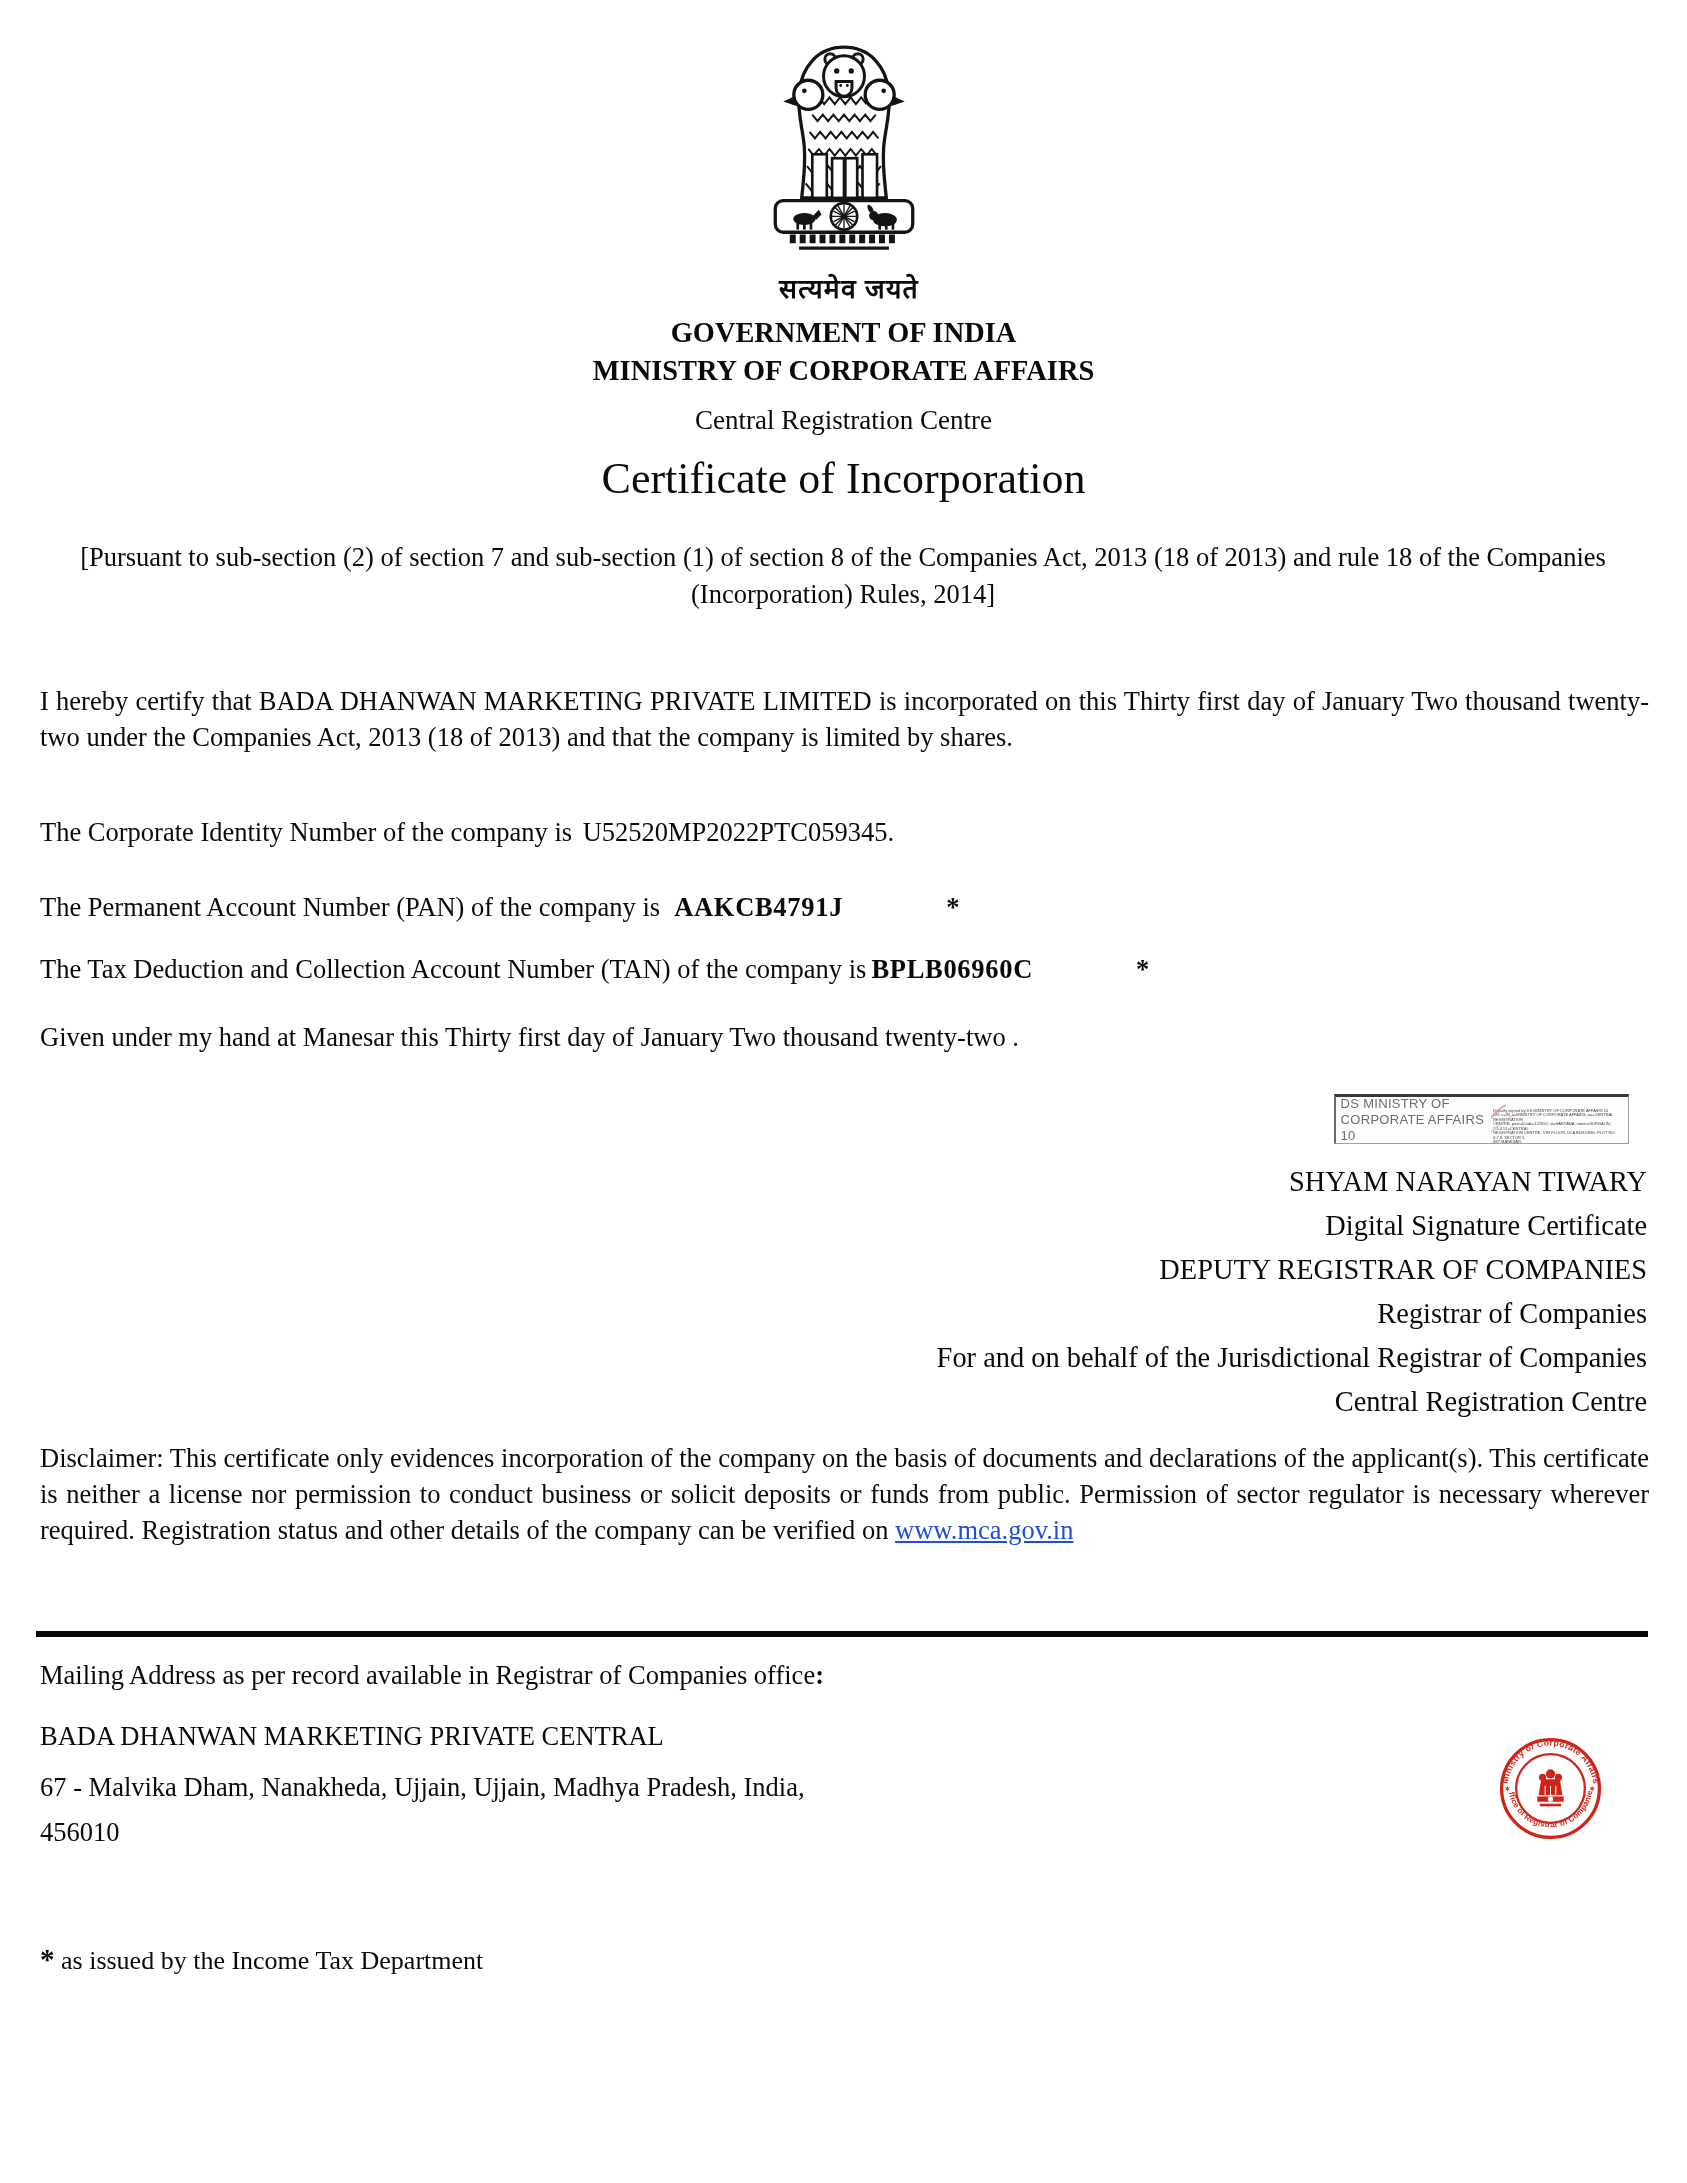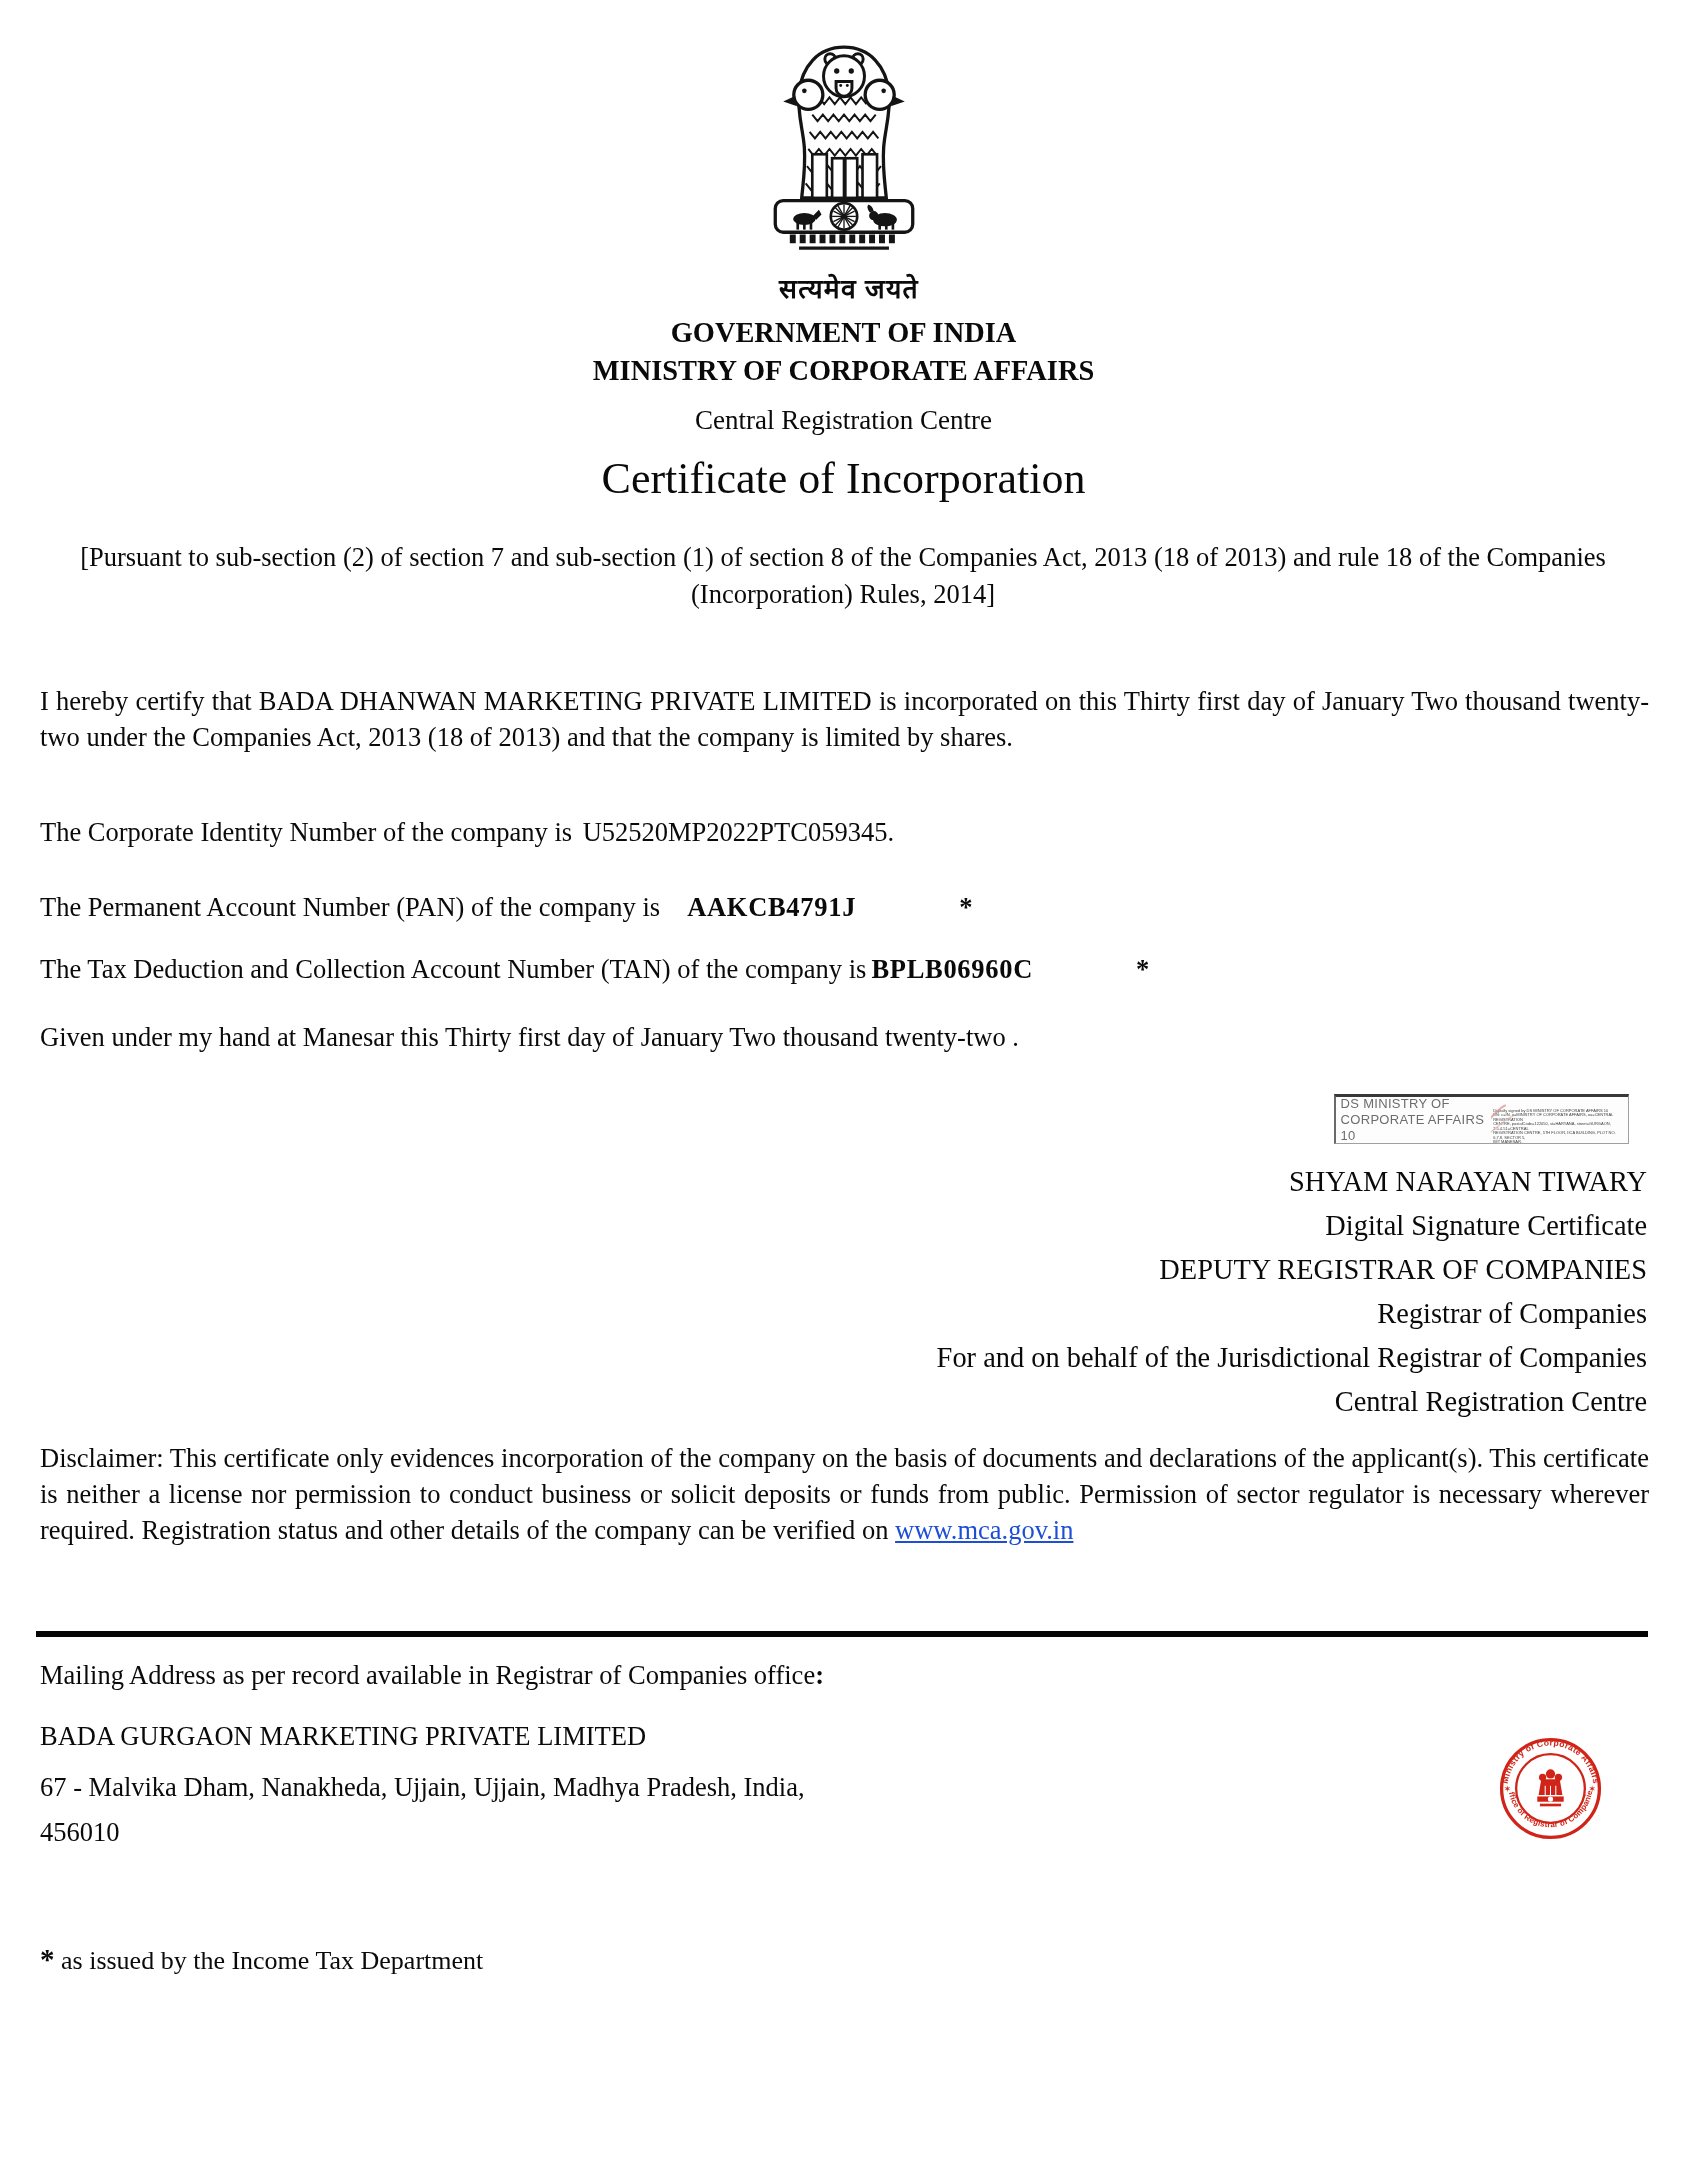--- a/index.html
+++ b/index.html
@@ -16,21 +16,21 @@
   .centre-line{top:405px;font-size:27px;}
   .doc-title{top:453px;font-weight:normal;font-size:44px;}
   .pursuant{top:539px;left:79px;width:1528px;text-align:center;font-size:26.5px;line-height:37px;}
 
   .para{left:40px;width:1609px;font-size:26.5px;line-height:36px;}
   .just{text-align:justify;}
   .certify{top:683px;}
   .cin-line{top:814px;}
   .cin-value{margin-left:10.6px;}
   .pan-line{top:889px;}
-  .pan-value{font-weight:bold;margin-left:27px;letter-spacing:0.7px;}
+  .pan-value{font-weight:bold;margin-left:14px;letter-spacing:0.7px;}
   .tan-line{top:951px;}
   .tan-value{font-weight:bold;margin-left:5px;letter-spacing:0.7px;}
   .star{font-weight:bold;margin-left:103px;}
   .given-line{top:1019px;}
 
   .sigbox{left:1334px;top:1094px;width:295px;height:50px;box-sizing:border-box;
         background:#fdfdfd;border:1.3px solid #a0a0a0;border-top:3.3px solid #383838;
         border-left:2px solid #6a6a6a;display:flex;overflow:hidden;}
   .sigbox-name{width:150px;padding:1.3px 0 1.3px 4.6px;display:flex;align-items:center;
         font-family:"Liberation Sans",sans-serif;font-size:13px;line-height:16px;
@@ -194,21 +194,21 @@
 
   <div class="abs para just disclaimer">
     <span>Disclaimer: This certificate only evidences incorporation of the company on the basis of documents and declarations of the applicant(s). This certificate is neither a license nor permission to conduct business or solicit deposits or funds from public. Permission of sector regulator is necessary wherever required. Registration status and other details of the company can be verified on </span><a class="mca-link" href="#">www.mca.gov.in</a>
   </div>
 
   <div class="abs rule"></div>
 
   <div class="abs para mail-head">
     <span>Mailing Address as per record available in Registrar of Companies office</span><span class="bold-colon">:</span>
   </div>
-  <div class="abs para mail-company">BADA GURGAON MARKETING PRIVATE LIMITED</div>
+  <div class="abs para mail-company">BADA DHANWAN MARKETING PRIVATE CENTRAL</div>
   <div class="abs para mail-addr">67 - Malvika Dham, Nanakheda, Ujjain, Ujjain, Madhya Pradesh, India,</div>
   <div class="abs para mail-pin">456010</div>
 
   <svg class="seal-svg" width="111" height="111" viewBox="0 0 168 168">
     <defs>
       <path id="sealTop" d="M 19 84 A 65 65 0 0 1 149 84"></path>
       <path id="sealBottom" d="M 21 90 A 64 64 0 0 0 147 90"></path>
     </defs>
     <circle cx="84" cy="84" r="74" fill="none" stroke="#d02418" stroke-width="5"></circle>
     <circle cx="84" cy="84" r="52" fill="none" stroke="#d02418" stroke-width="3.5"></circle>

